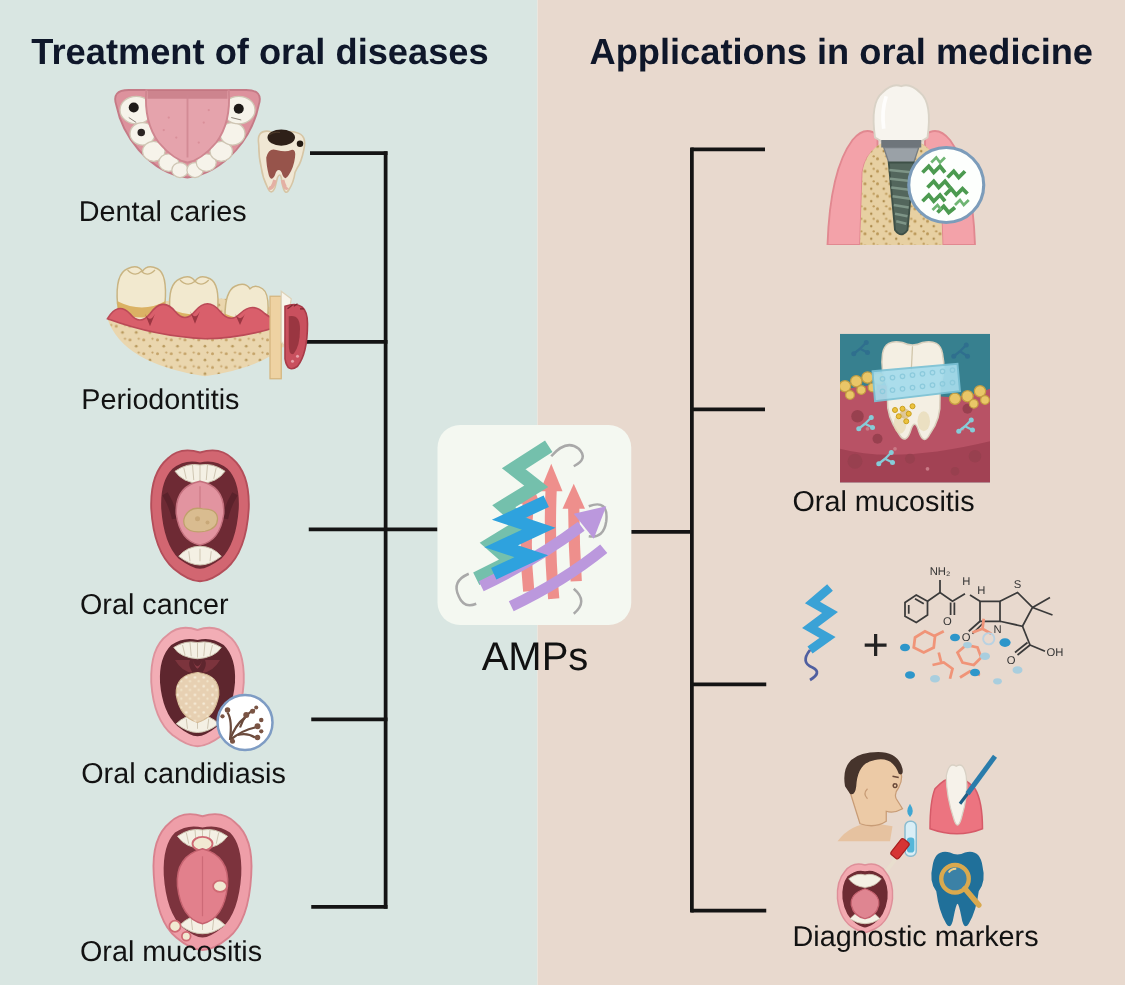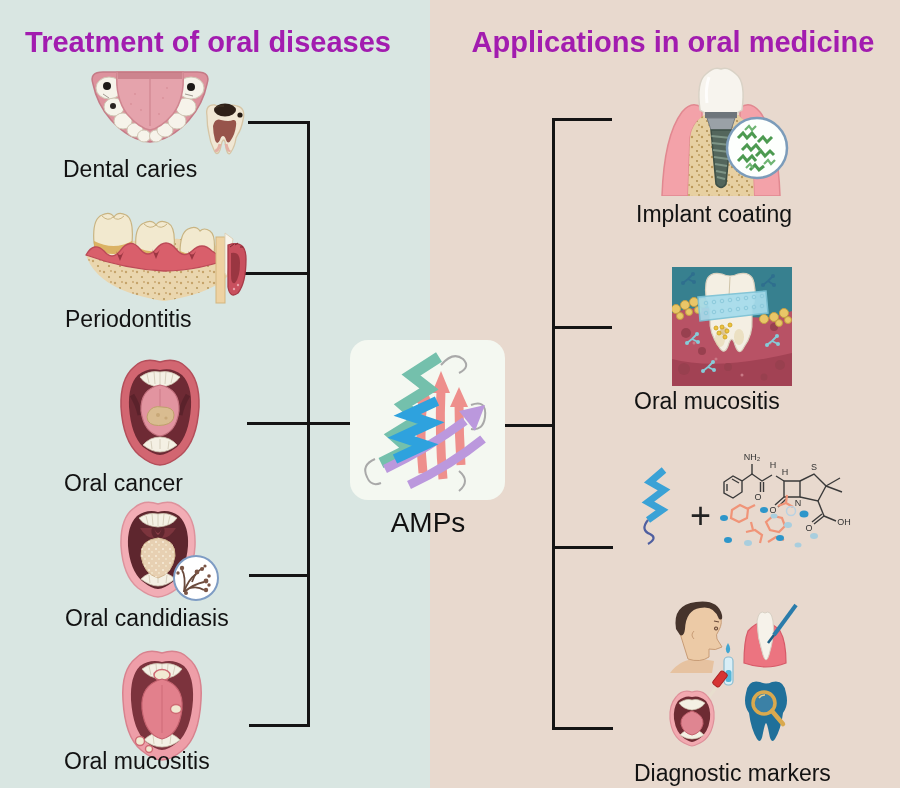--- a/index.html
+++ b/index.html
@@ -2,28 +2,28 @@
 <html><head>
 <meta charset="utf-8">
 <style>
   *{margin:0;padding:0;box-sizing:border-box}
   html,body{width:900px;height:788px}
   body{font-family:"Liberation Sans",sans-serif;position:relative;background:#fff;overflow:hidden}
   .canvas{position:absolute;left:0;top:0;width:900px;height:788px;overflow:hidden}
   .panel{position:absolute;top:0;height:788px}
   .panel-left{left:0;width:430px;background:#d9e6e2}
   .panel-right{left:430px;width:470px;background:#e8d9ce}
-  .title{position:absolute;font-weight:bold;font-size:29px;color:#a21caf;text-align:center;white-space:nowrap}
+  .title{position:absolute;font-weight:bold;font-size:29px;color:#0f172a;text-align:center;white-space:nowrap}
   .title-left{left:12px;top:26px;width:392px}
   .title-right{left:455px;top:26px;width:436px}
   .label{position:absolute;font-size:23px;color:#121212;text-align:left;white-space:nowrap;width:200px}
   .line{position:absolute;background:#141414}
   .art{position:absolute;line-height:0}
   .amps-box{position:absolute;left:350px;top:340px;width:155px;height:160px;background:#f4f8f1;border-radius:18px}
-  .amps-label{position:absolute;left:352px;top:507px;width:152px;text-align:center;font-size:28px;color:#111}
+  .amps-label{position:absolute;left:352px;top:507px;width:152px;text-align:center;font-size:32px;color:#111}
   svg text{font-family:"Liberation Sans",sans-serif}
 </style>
 </head>
 <body>
 
 <div class="canvas">
   <div class="panel panel-left"></div>
   <div class="panel panel-right"></div>
 
   <div class="title title-left">Treatment of oral diseases</div>
@@ -270,21 +270,20 @@
         <path d="M108,78 l5,-5 l4,5 l5,-5"></path>
         <path d="M106,92 l5,-5 l4,5 l5,-5 l4,4"></path>
       </g>
       <g stroke="#6fb573" stroke-width="2.2" fill="none">
         <path d="M95,66 l4,-4 l3,4 l4,-4"></path>
         <path d="M114,100 l4,-4 l3,4 l4,-4"></path>
         <path d="M96,104 l4,-4 l3,4"></path>
       </g>
     </svg>
   </div>
-  <div class="label" style="left:636px;top:201px">Implant coating</div>
 
   <div class="art" style="left:672px;top:267px">
     <svg width="120" height="119" viewBox="0 0 120 119">
       <rect width="120" height="119" fill="#37808f"></rect>
       <path d="M0,46 Q30,36 60,46 Q90,56 120,44 L120,119 L0,119 Z" fill="#b85265"></path>
       <path d="M0,92 Q45,104 120,86 L120,119 L0,119 Z" fill="#a24254"></path>
       <g fill="#98404f">
         <circle cx="14" cy="66" r="5"></circle>
           <circle cx="30" cy="84" r="4"></circle>
           <circle cx="12" cy="102" r="6"></circle>
@@ -468,14 +467,14 @@
         <path d="M30,114 Q42,118 41,127 Q39,136 30,138 Q21,136 19,127 Q18,118 30,114 Z" fill="#df8591" stroke="#c5626f" stroke-width="1"></path>
       </g>
       <g>
         <path d="M84,96 Q86,82 98,85 Q104,88 110,85 Q122,82 124,96 Q127,108 121,116 Q119,132 113,142 Q109,148 107,136 Q105,126 104,126 Q103,126 101,136 Q99,148 95,142 Q89,132 87,116 Q81,108 84,96 Z" fill="#20709a"></path>
         <circle cx="102" cy="106" r="11" fill="#ffffff" fill-opacity="0.12" stroke="#d9a94e" stroke-width="3.5"></circle>
         <path d="M97,101 a7,7 0 0,1 6,-3" stroke="#f0d08a" stroke-width="1.6" fill="none"></path>
         <path d="M110,114 L121,127" stroke="#d9a94e" stroke-width="4.5" stroke-linecap="round"></path>
       </g>
     </svg>
   </div>
-  <div class="label" style="left:634px;top:760px">Diagnostic markers</div>
+  <div class="label" style="left:634px;top:736px">Diagnostic markers</div>
 </div>
 
 </body></html>

